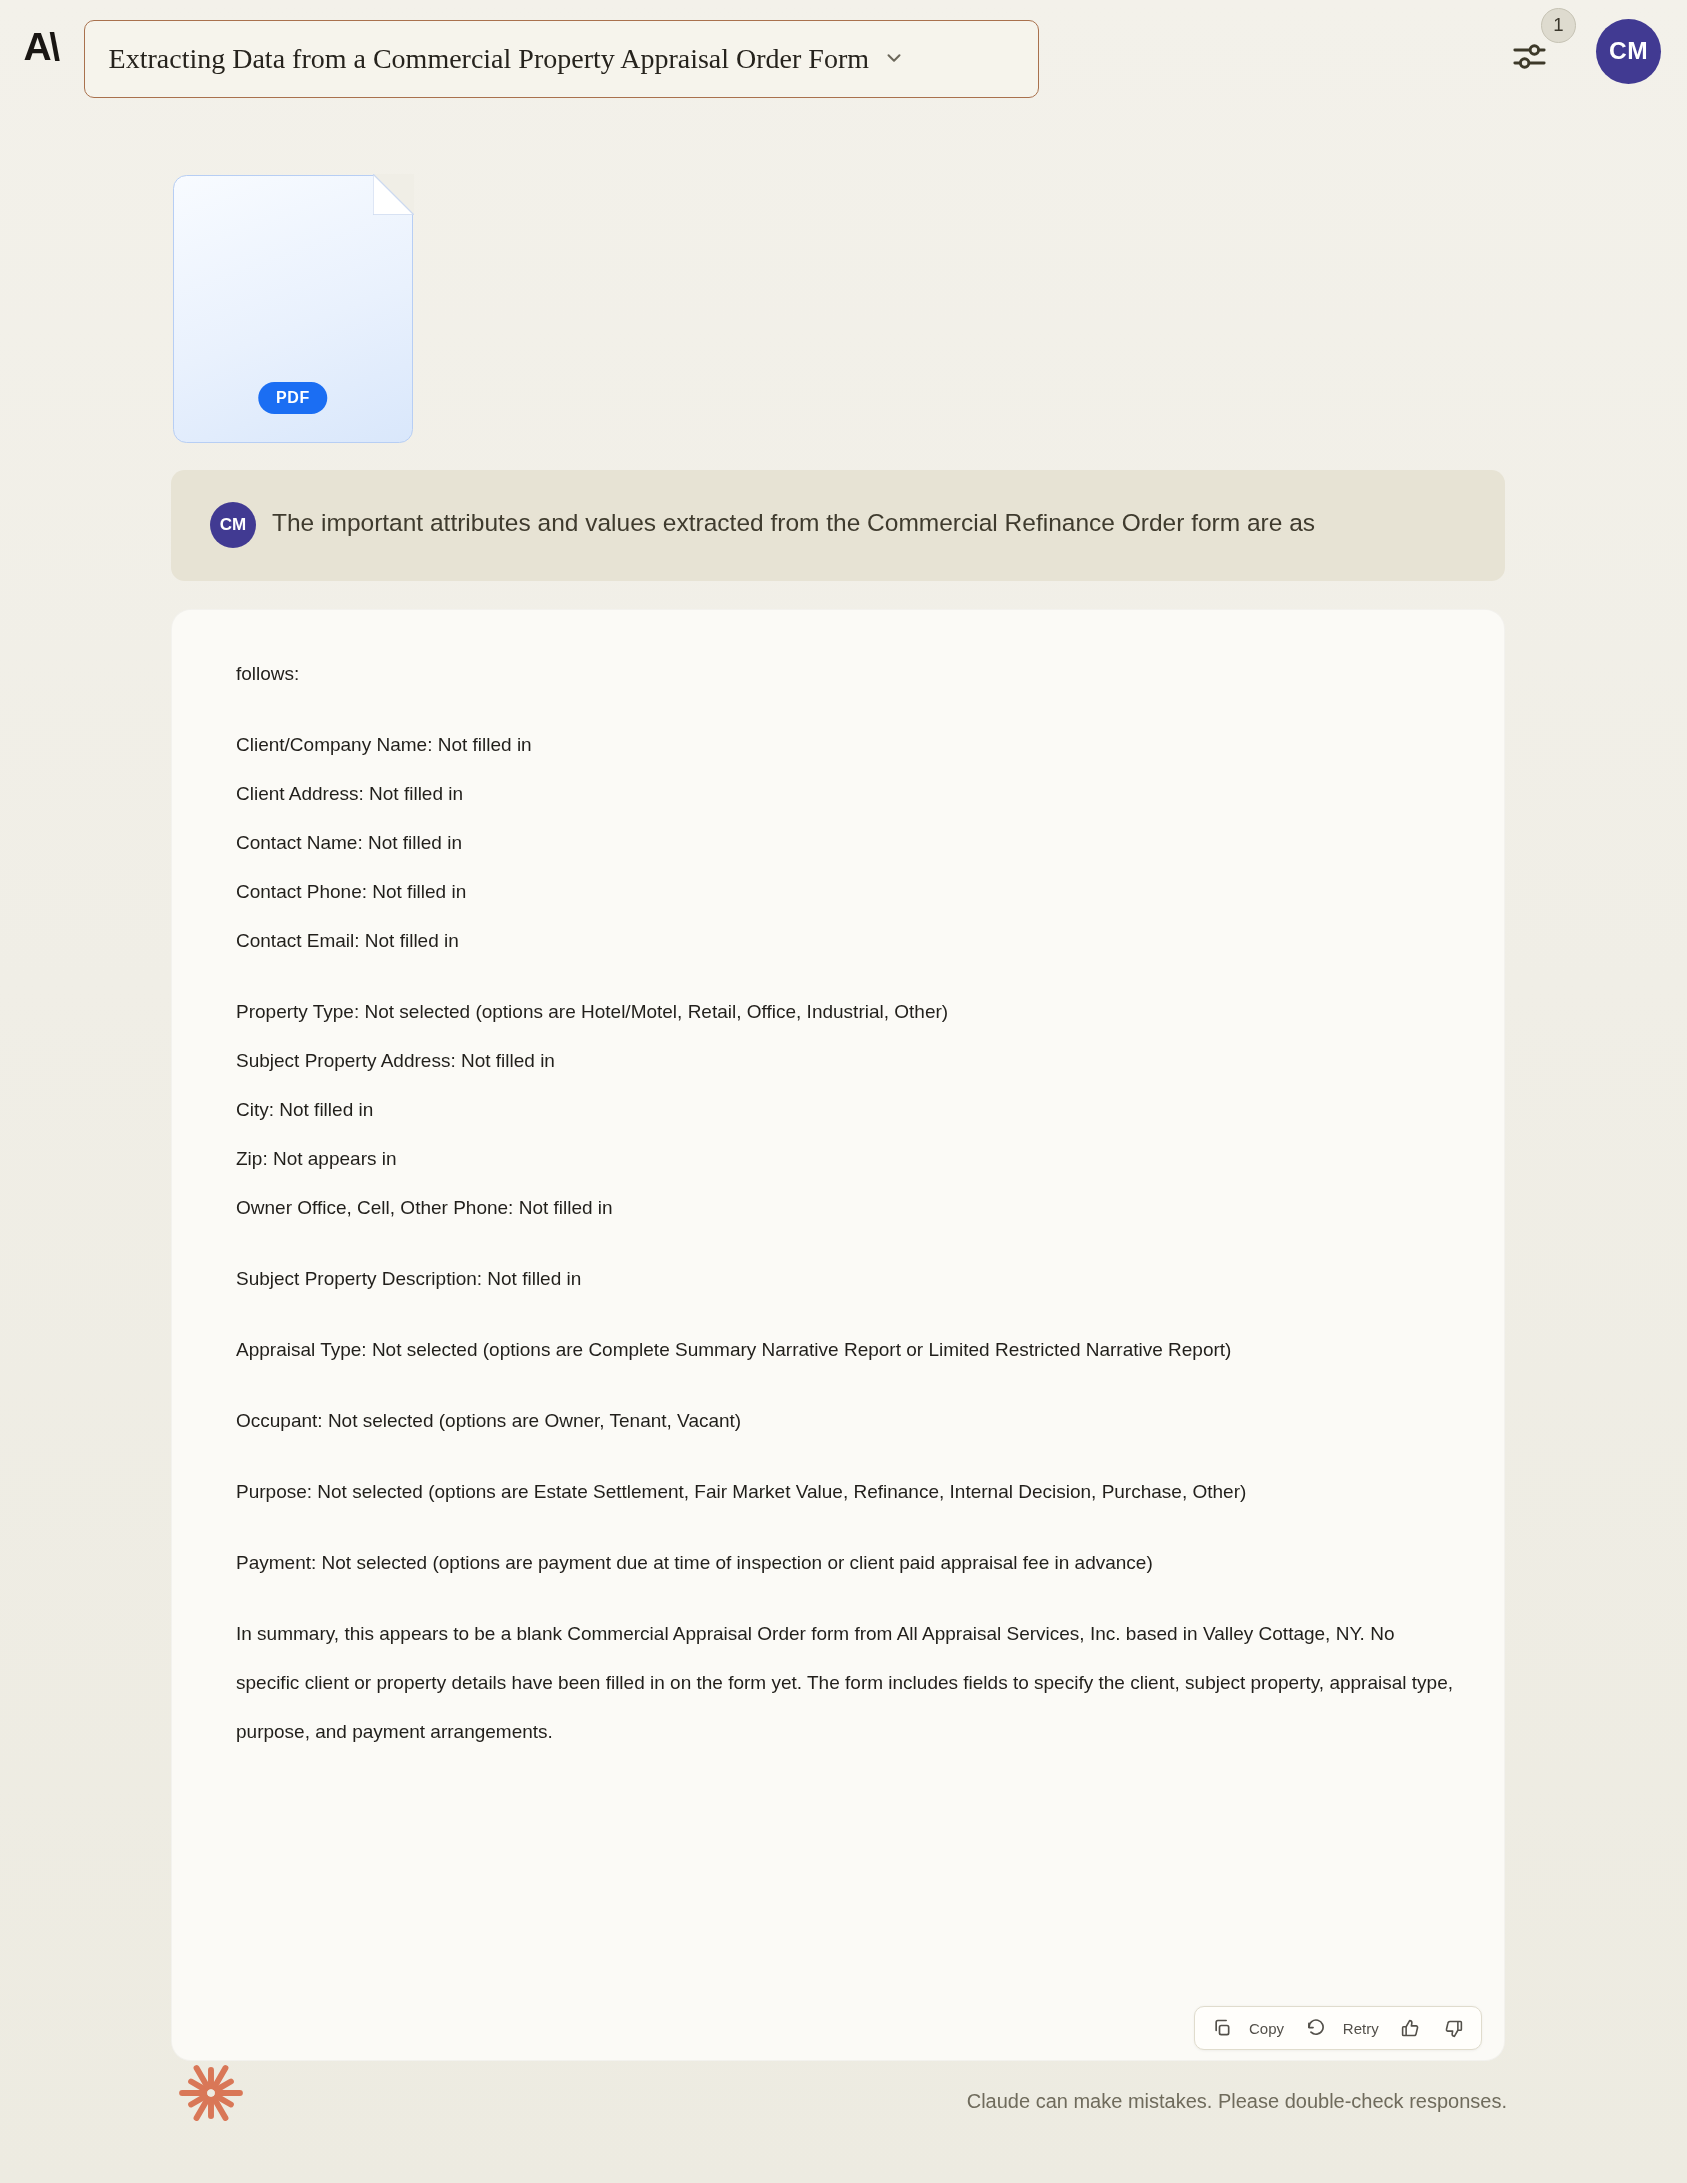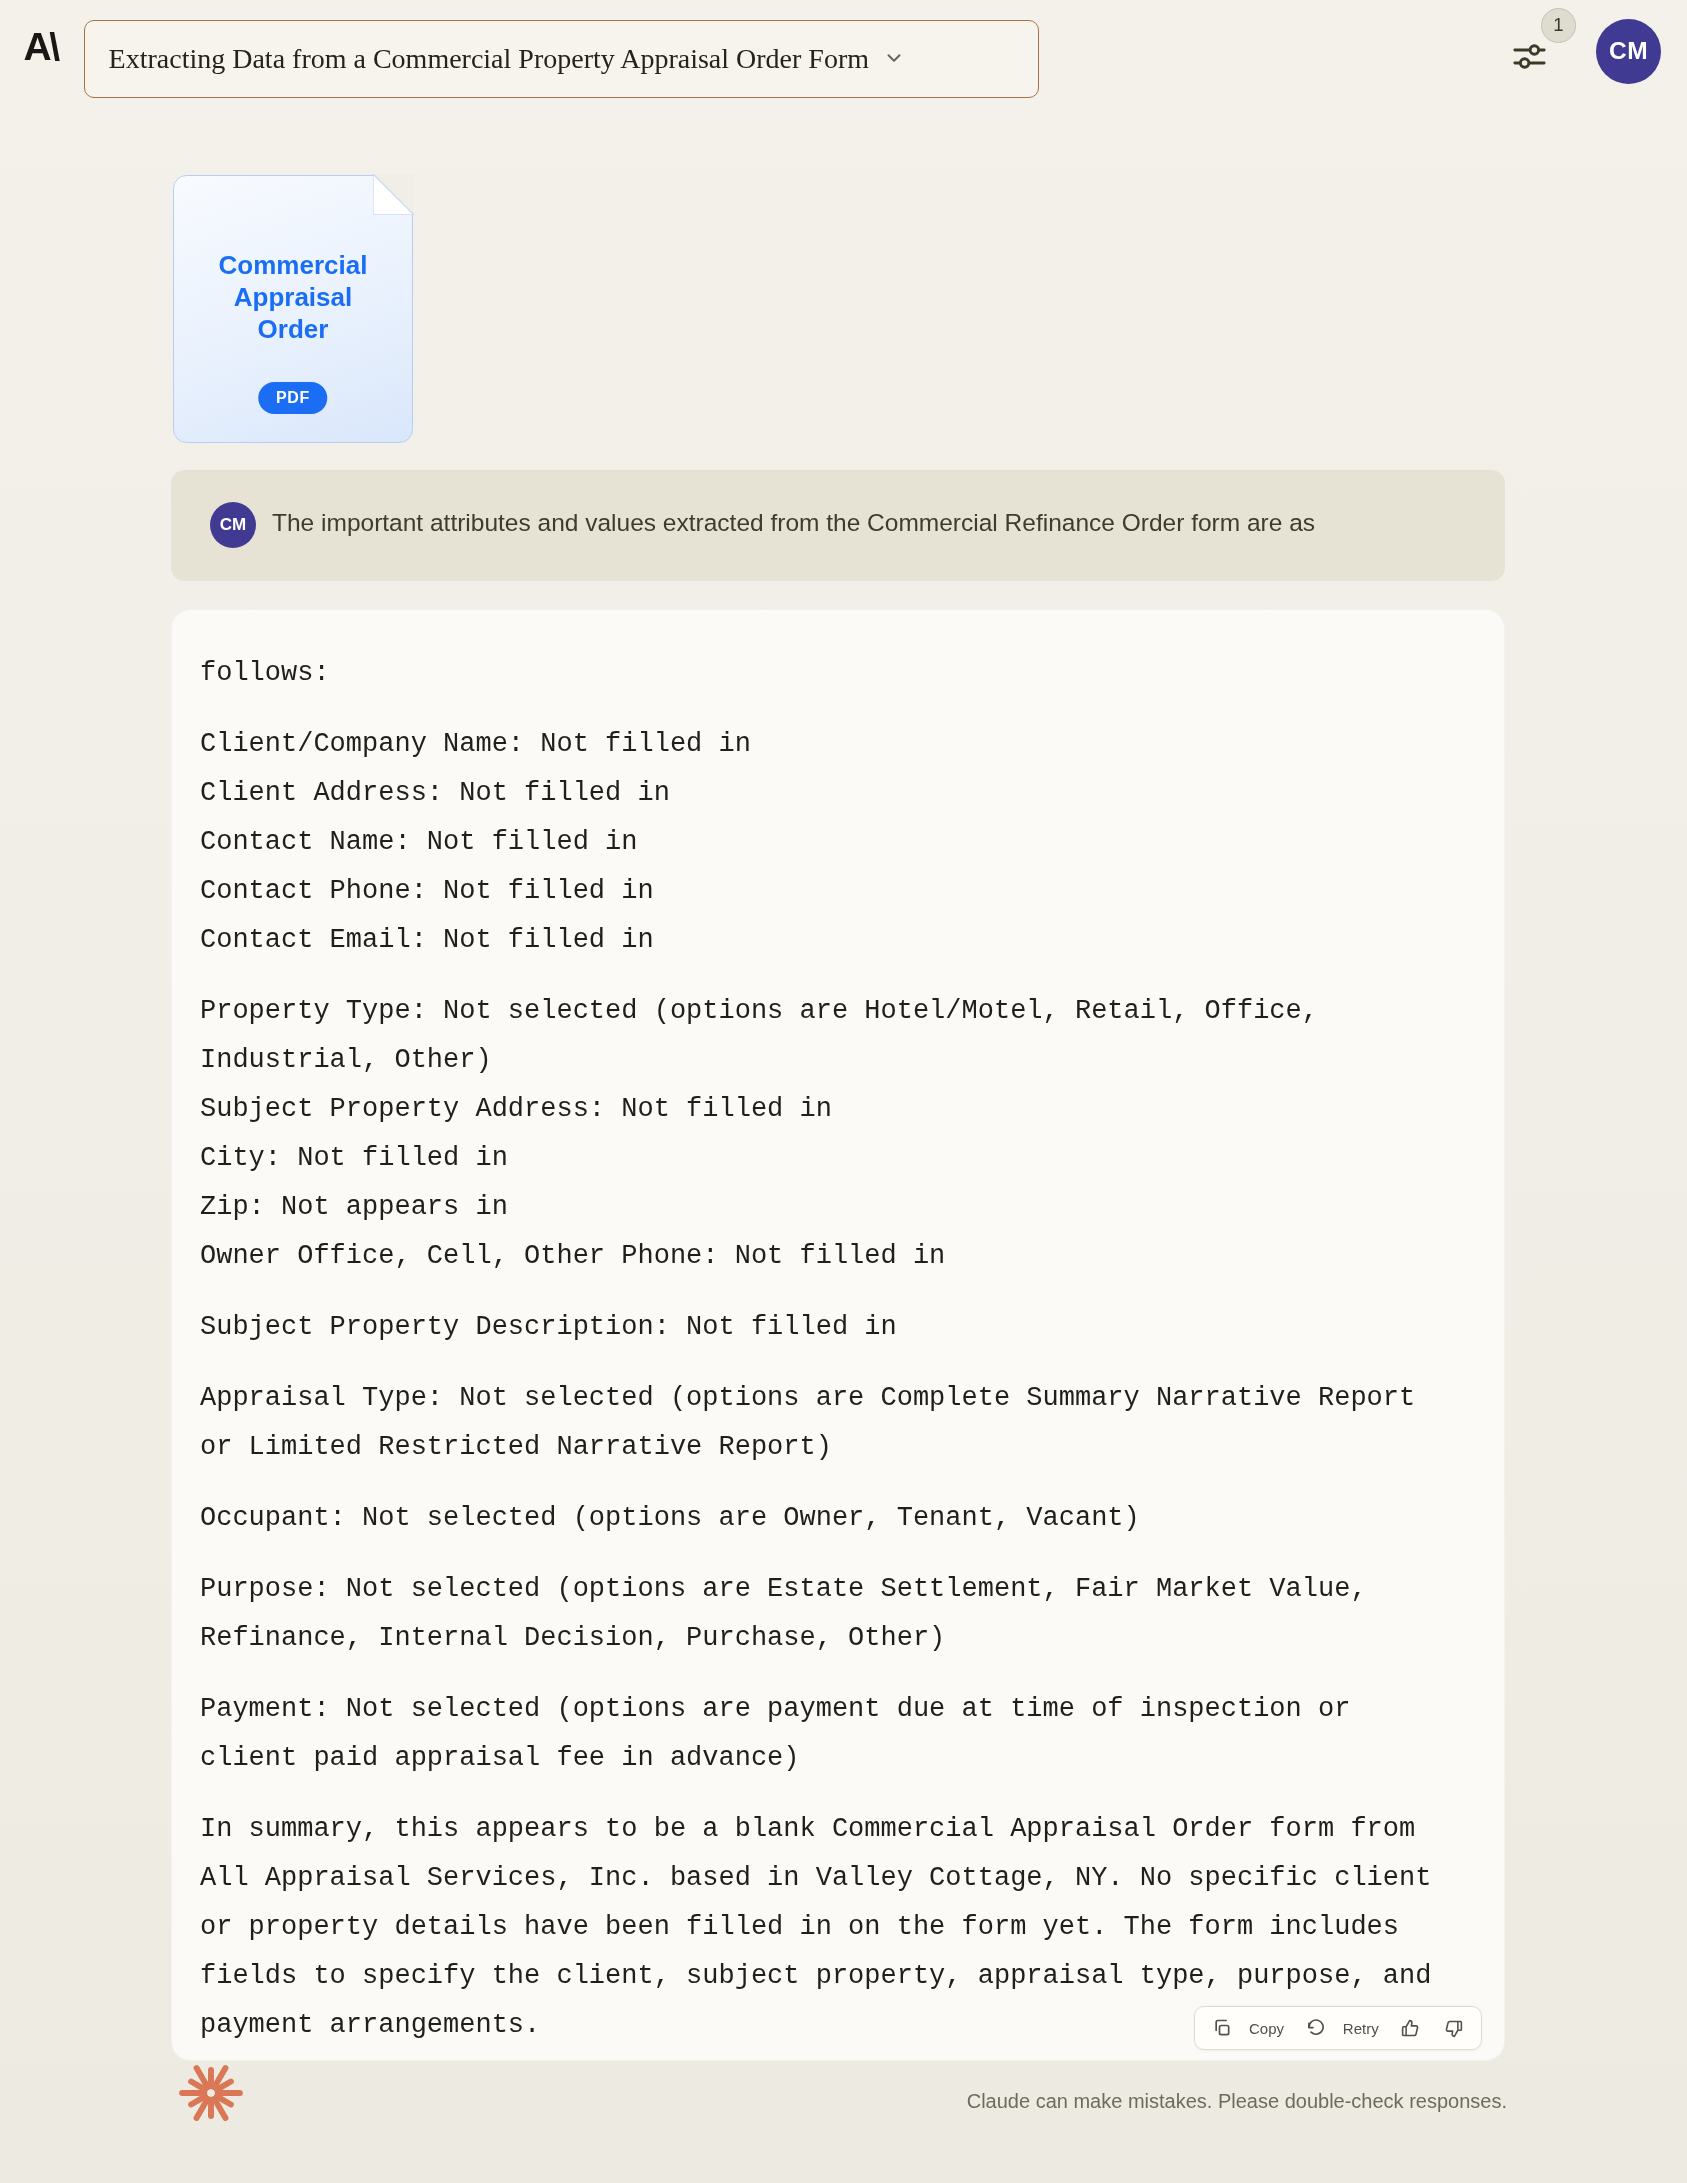--- a/index.html
+++ b/index.html
@@ -97,22 +97,22 @@
 
   
   .response-card {
     position: absolute; left: 171px; top: 609px;
     width: 1334px; height: 1452px;
     background: #fbfaf6; border-radius: 20px;
     border: 0.8px solid rgba(0,0,0,0.03);
   }
   .response-content {
     padding: 39px 51px 76px 28px;
-    font-family: Liberation Mono, monospace;
-    font-size: 27px; color: #211f1b;
+    font-family: Liberation Sans, sans-serif;
+    font-size: 19px; color: #211f1b; margin-left: 36px;
   }
   .resp-block { margin: 0 0 22px 0; }
   .resp-block:last-child { margin-bottom: 0; }
   .resp-line { line-height: 49px; }
 
   
   .action-bar {
     position: absolute; right: 22px; bottom: 10px;
     height: 44px; display: flex; align-items: center; gap: 5px;
     background: #fffefb; border: 1.7px solid #e0dccd; border-radius: 10px;
@@ -160,21 +160,20 @@
     </svg>
   </div>
 
   <div class="avatar-big">CM</div>
 
   <div class="pdf-card">
     <svg class="pdf-fold" width="41" height="41" viewBox="0 0 48 48">
       <path d="M0 0 L48 0 L48 48 Z" fill="#f0eee6"></path>
       <path d="M0 0 L48 48 L0 48 Z" fill="#ffffff" stroke="#ccd9f0" stroke-width="1.5"></path>
     </svg>
-    <div class="pdf-title">Commercial Appraisal Order</div>
     <div class="pdf-badge">PDF</div>
   </div>
 
   <div class="user-msg">
     <div class="avatar-sm">CM</div>
     <div class="msg-text">The important attributes and values extracted from the Commercial Refinance Order form are as</div>
   </div>
 
   <div class="response-card">
     <div class="response-content">

